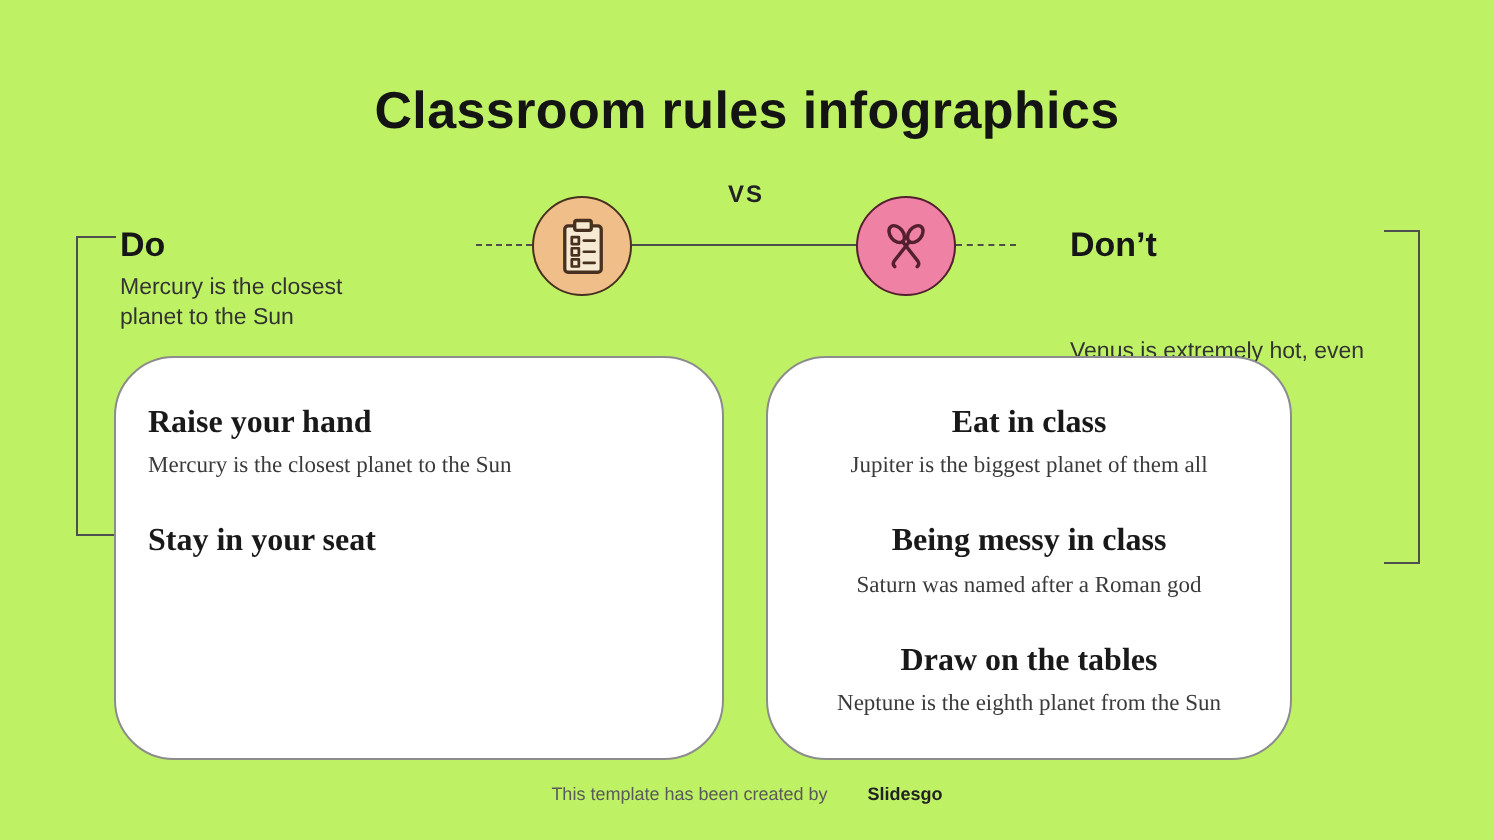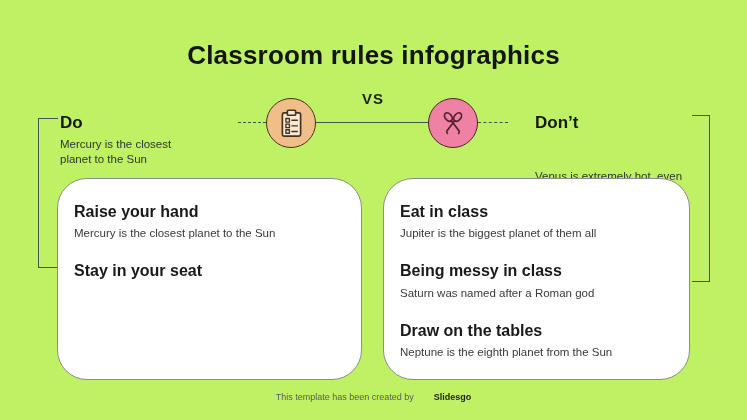--- a/index.html
+++ b/index.html
@@ -8,21 +8,21 @@
     font-family:"Liberation Sans",sans-serif;color:#1b1b1b;
   }
   
   .title{
     position:absolute;left:0;top:40px;width:747px;text-align:center;
     font-size:26px;font-weight:bold;letter-spacing:.2px;color:#141414;
   }
   
   .vs{
     position:absolute;left:345px;top:90px;width:56px;text-align:center;
-    font-size:15px;font-weight:bold;letter-spacing:1px;color:#222;
+    font-size:12px;font-weight:bold;letter-spacing:1px;color:#222;
   }
   .dash{position:absolute;top:122px;height:0;border-top:1.6px dashed #4d4d4d;}
   .dash-left{left:238px;width:28px;}
   .dash-right{left:478px;width:30px;}
   .midline{position:absolute;left:316px;top:122px;width:112px;height:0;border-top:1.5px solid #4d4d4d;}
   .circle{
     position:absolute;top:98px;width:50px;height:50px;border-radius:50%;
     box-sizing:border-box;border:1.5px solid #444;display:flex;align-items:center;justify-content:center;
   }
   .circle-do{left:266px;}
@@ -39,23 +39,24 @@
   .bracket{position:absolute;box-sizing:border-box;}
   .bracket-do{left:38px;top:118px;width:20px;height:150px;
     border-left:1px solid #4f4f4f;border-top:1px solid #4f4f4f;border-bottom:1px solid #4f4f4f;}
   .bracket-dont{left:692px;top:115px;width:18px;height:167px;
     border-right:1px solid #4f4f4f;border-top:1px solid #4f4f4f;border-bottom:1px solid #4f4f4f;}
   
   .card{
     position:absolute;top:178px;height:202px;box-sizing:border-box;
     border:1px solid #8c8c8c;border-radius:30px;background:#fff;
     padding:24px 16px 0 16px;
+    font-family:Liberation Serif, serif;
   }
   .card-do{left:57px;width:305px;}
-  .card-dont{left:383px;width:307px;text-align:left;}
+  .card-dont{left:383px;width:263px;text-align:center;}
   .rule{margin-bottom:21px;}
   .rule h3{margin:0 0 5px 0;font-size:16px;font-weight:bold;color:#191919;line-height:1.15;}
   .rule p{margin:0;font-size:11.5px;color:#3a3a3a;line-height:1.3;}
   
   .footer{
     position:absolute;left:0;top:392px;width:747px;text-align:center;
     font-size:9px;color:#5a5a5a;
   }
   .footer b{color:#222;margin-left:20px;}
   svg{display:block;}

